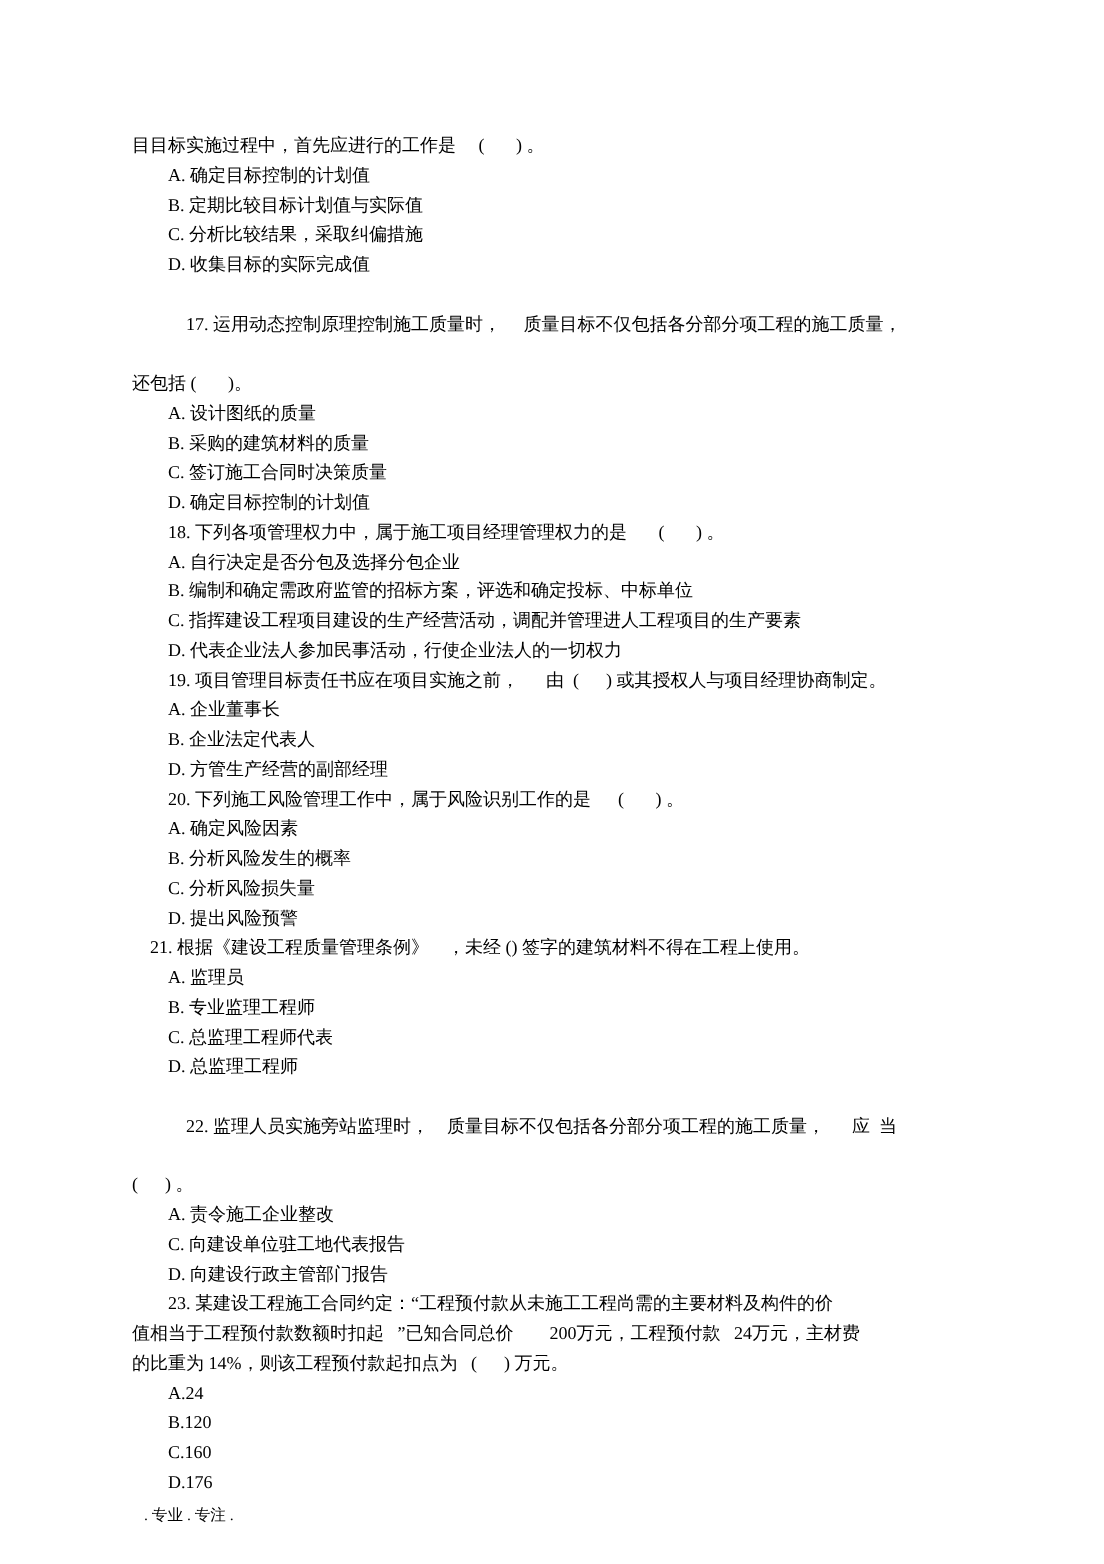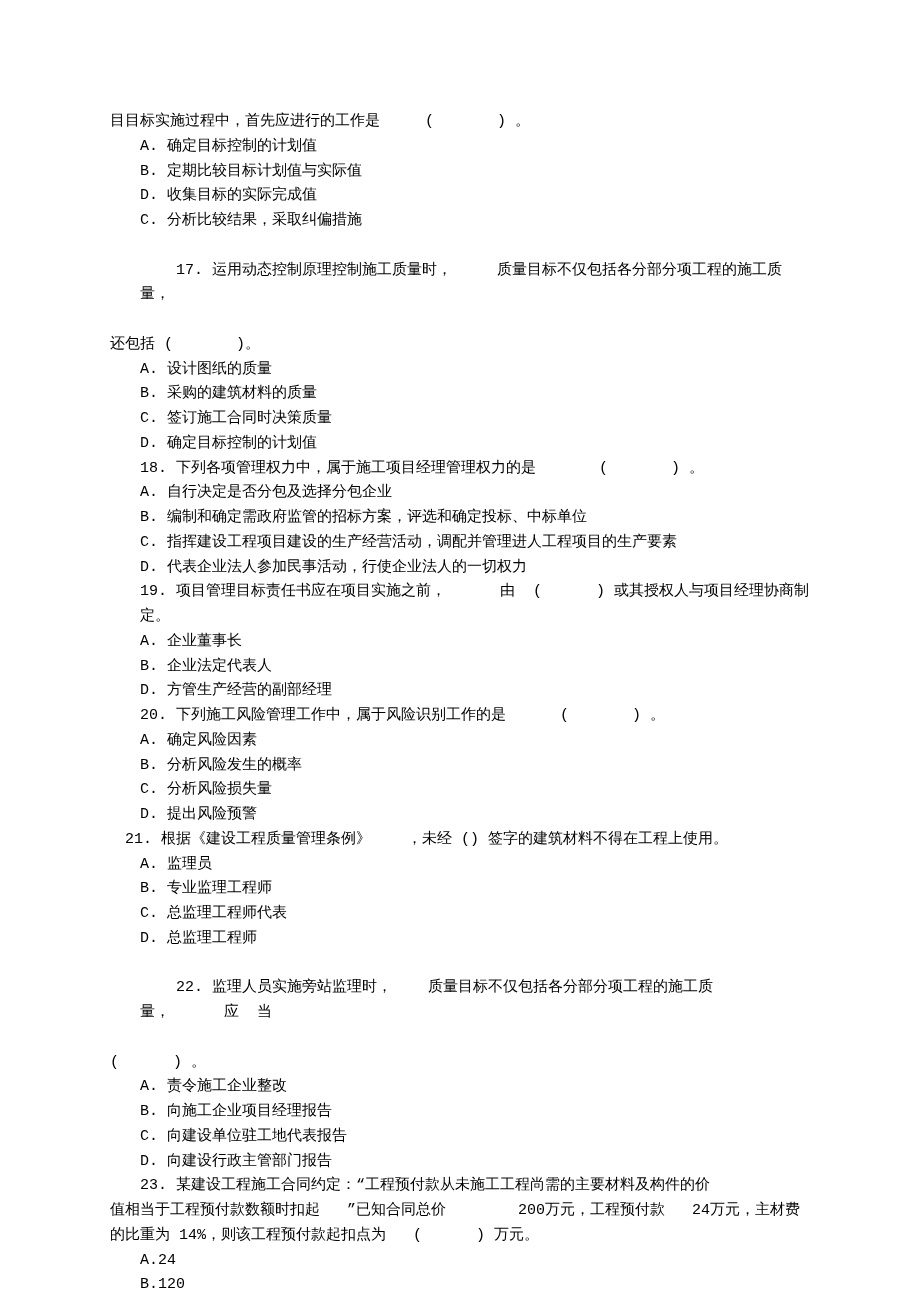--- a/index.html
+++ b/index.html
@@ -13,43 +13,42 @@
   }
   .page {
     width: 920px;
     min-height: 1303px;
     padding: 110px 110px 40px 110px;
     box-sizing: border-box;
     position: relative;
   }
   .line {
     white-space: pre-wrap;
-    font-family: Liberation Mono, monospace;
   }
   .indent1 {
     padding-left: 2em;
   }
   .footer {
     position: absolute;
     bottom: 30px;
     left: 120px;
     font-size: 13px;
     color: #000;
   }
 </style>
 </head>
 <body>
 
 <div class="page">
 
   <div class="line">目目标实施过程中，首先应进行的工作是     (       ) 。</div>
   <div class="line indent1">A. 确定目标控制的计划值</div>
   <div class="line indent1">B. 定期比较目标计划值与实际值</div>
+  <div class="line indent1">C. 分析比较结果，采取纠偏措施</div>
   <div class="line indent1">D. 收集目标的实际完成值</div>
-  <div class="line indent1">C. 分析比较结果，采取纠偏措施</div>
 
   <div class="line indent1">
     <span>17. 运用动态控制原理控制施工质量时，</span>&nbsp;&nbsp;&nbsp;&nbsp;&nbsp;<span>质量目标不仅包括各分部分项工程的施工质量，</span>
   </div>
   <div class="line">还包括 (       )。</div>
   <div class="line indent1">A. 设计图纸的质量</div>
   <div class="line indent1">B. 采购的建筑材料的质量</div>
   <div class="line indent1">C. 签订施工合同时决策质量</div>
   <div class="line indent1">D. 确定目标控制的计划值</div>
 
@@ -74,21 +73,20 @@
   <div class="line indent1">A. 监理员</div>
   <div class="line indent1">B. 专业监理工程师</div>
   <div class="line indent1">C. 总监理工程师代表</div>
   <div class="line indent1">D. 总监理工程师</div>
 
   <div class="line indent1">
     <span>22. 监理人员实施旁站监理时，</span>&nbsp;&nbsp;&nbsp;&nbsp;<span>质量目标不仅包括各分部分项工程的施工质量，</span>&nbsp;&nbsp;&nbsp;&nbsp;&nbsp;&nbsp;<span>应  当</span>
   </div>
   <div class="line">(      ) 。</div>
   <div class="line indent1">A. 责令施工企业整改</div>
-  <div class="line indent1">B. 向施工企业项目经理报告</div>
   <div class="line indent1">C. 向建设单位驻工地代表报告</div>
   <div class="line indent1">D. 向建设行政主管部门报告</div>
 
   <div class="line indent1">23. 某建设工程施工合同约定：“工程预付款从未施工工程尚需的主要材料及构件的价</div>
   <div class="line">值相当于工程预付款数额时扣起   ”已知合同总价        200万元，工程预付款   24万元，主材费</div>
   <div class="line">的比重为 14%，则该工程预付款起扣点为   (      ) 万元。</div>
   <div class="line indent1">A.24</div>
   <div class="line indent1">B.120</div>
   <div class="line indent1">C.160</div>
   <div class="line indent1">D.176</div>

